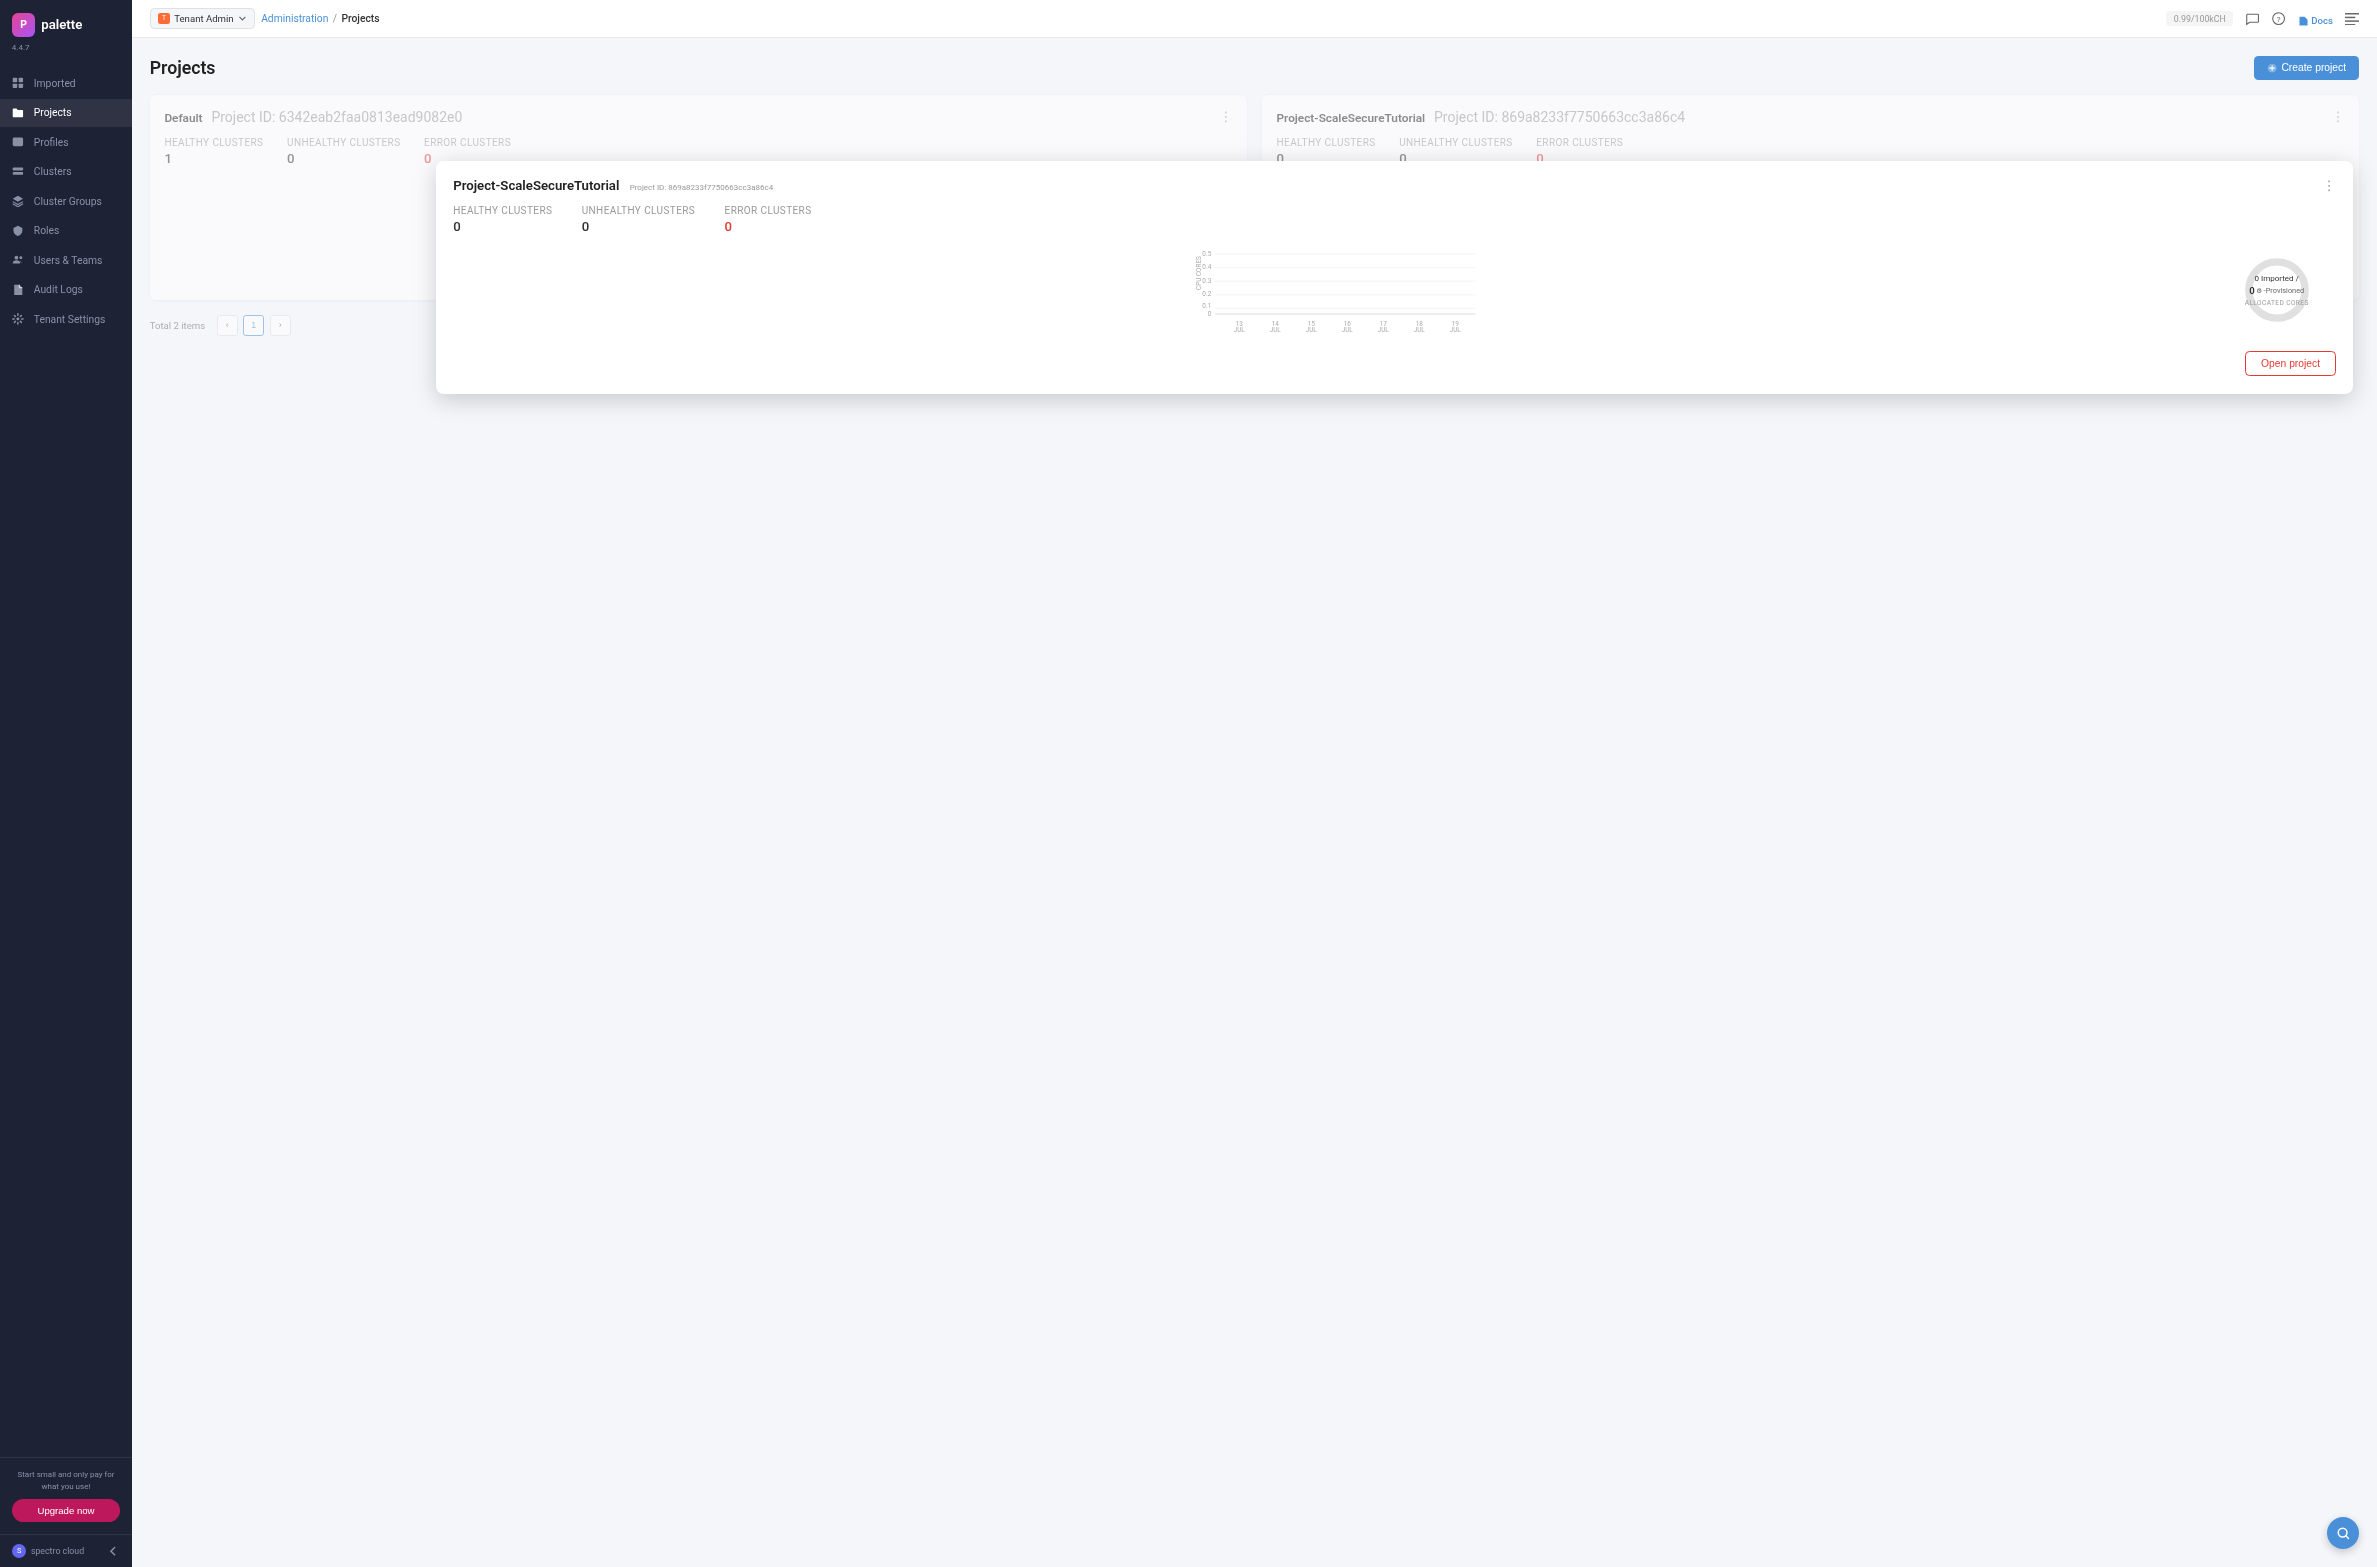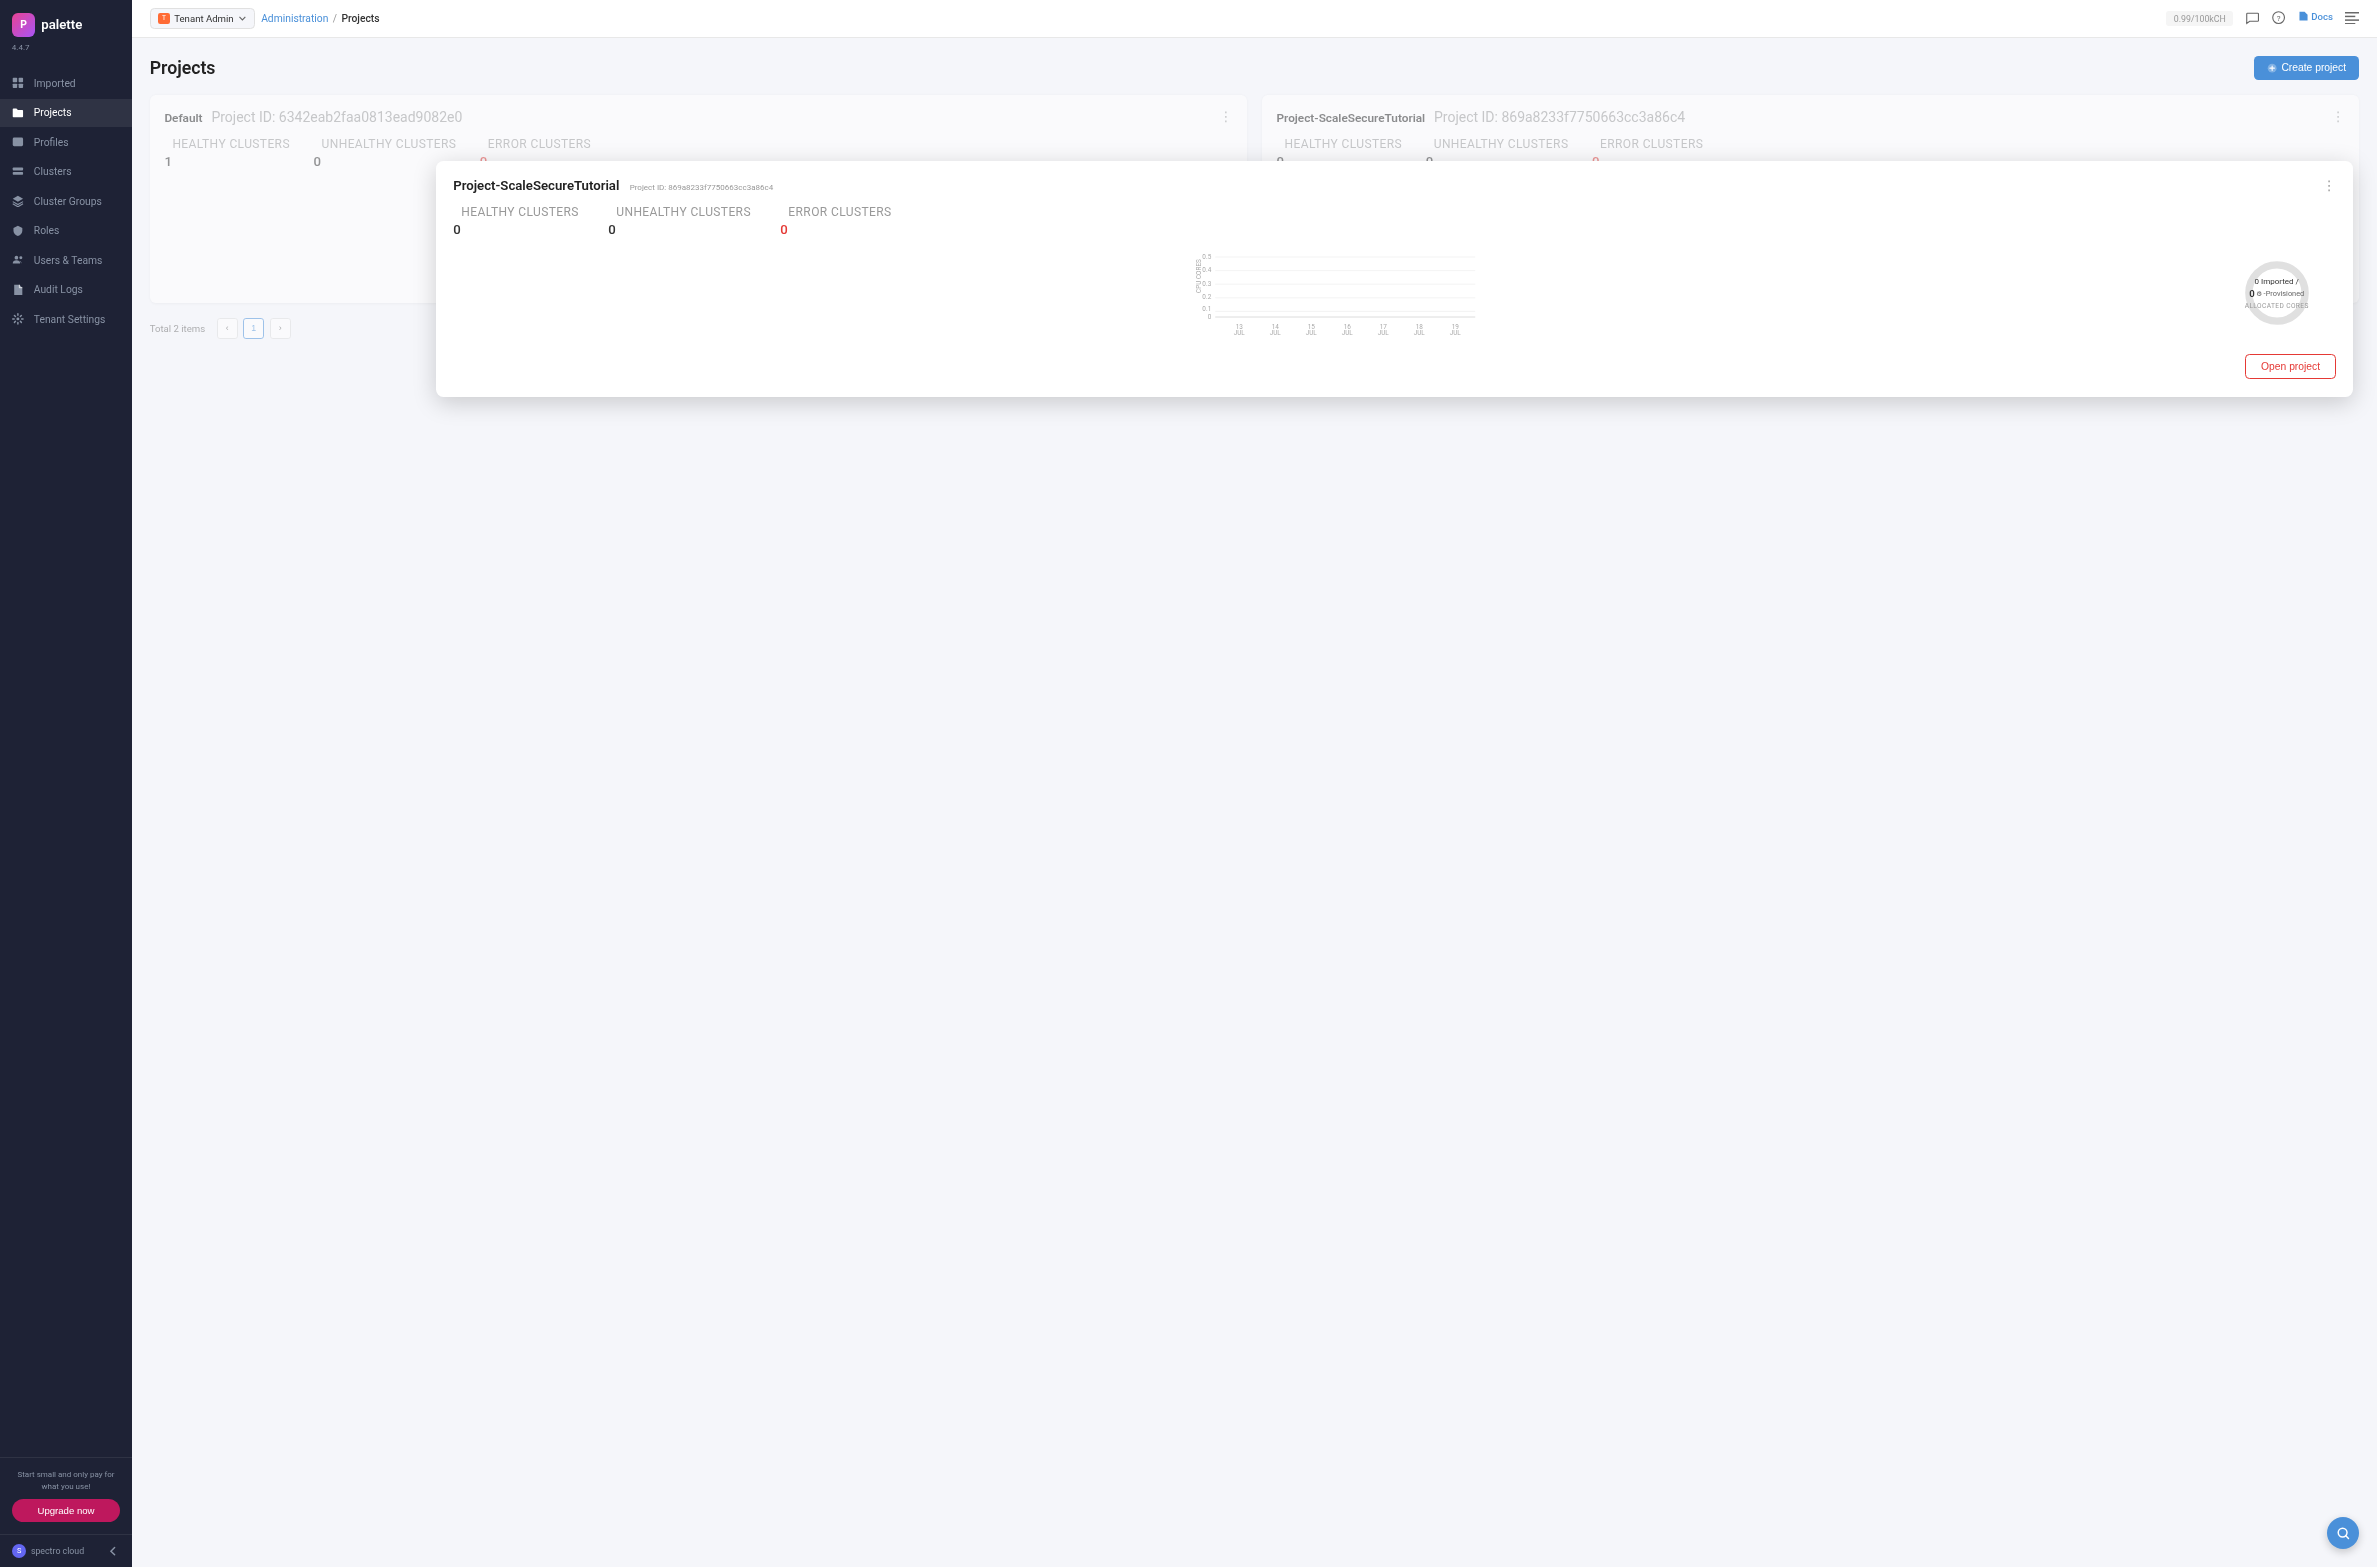--- a/index.html
+++ b/index.html
@@ -174,21 +174,21 @@
       font-size: 10.3px;
     }
     .breadcrumb-admin {
       color: #4a90d9;
       cursor: pointer;
     }
     .breadcrumb-sep { color: #999; }
     .breadcrumb-current { color: #333; font-weight: 500; }
     .topbar-right {
       display: flex;
-      align-items: flex-start;
+      align-items: flex-end;
       gap: 11.8px;
     }
     .credit-display {
       font-size: 8.8px;
       color: #999;
       background: #f5f5f5;
       border-radius: 2.9px;
       padding: 2.9px 7.4px;
     }
     .topbar-icon {
@@ -276,26 +276,25 @@
       cursor: pointer;
       font-size: 13.2px;
     }
     .clusters-stats {
       display: flex;
       gap: 23.6px;
       margin-bottom: 11.8px;
     }
     .stat-item { }
     .stat-label {
-      font-size: 12px;
+      font-size: 10px;
       color: #999;
       text-transform: uppercase;
       letter-spacing: 0.4px;
       margin-bottom: 2.9px;
-      margin-left: 8px;
     }
     .stat-value {
       font-size: 13.2px;
       font-weight: 500;
       color: #333;
     }
     .stat-value.error { color: #e53935; }
 
     .project-chart-area {
       display: flex;

